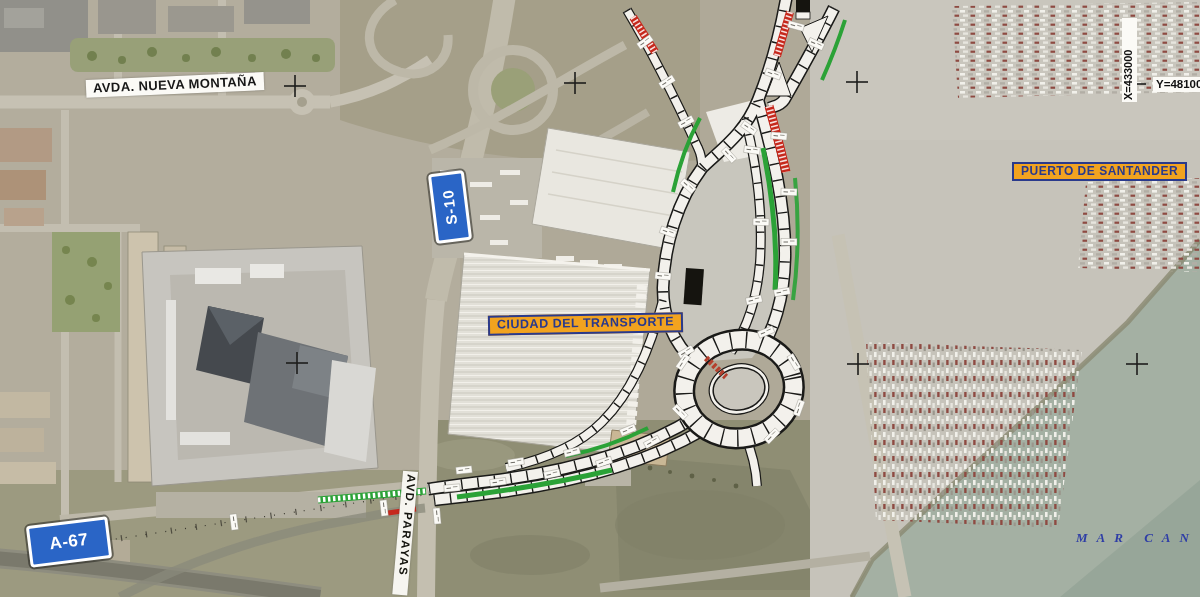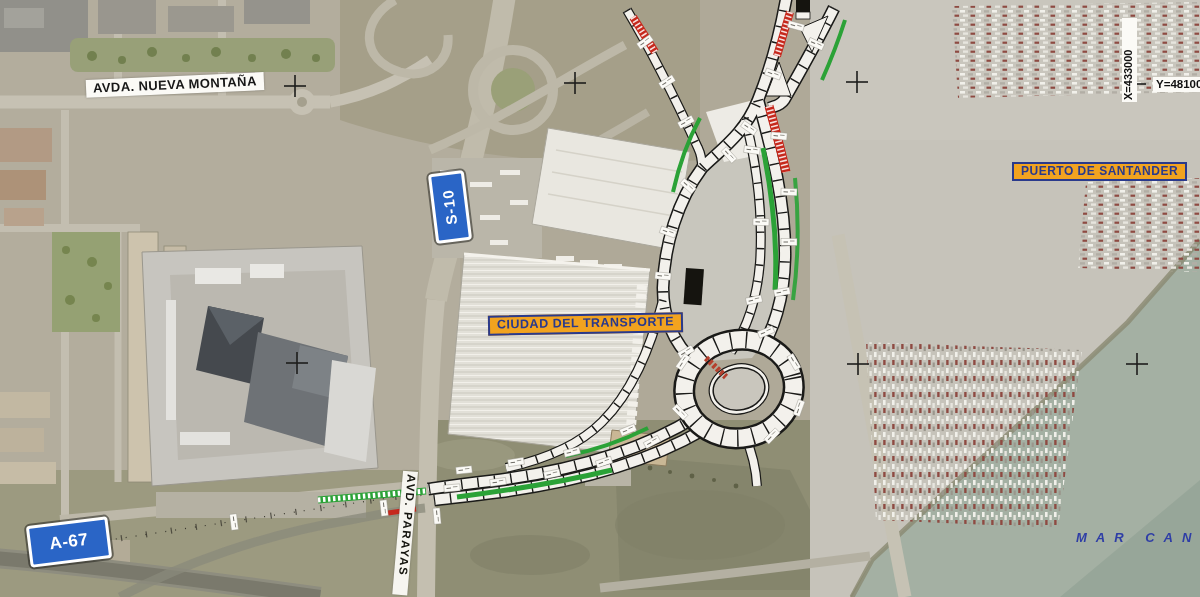--- a/index.html
+++ b/index.html
@@ -38,21 +38,21 @@
   .label-coordx{
     left:1122px;top:102px;width:80px;height:15px;transform:rotate(-90deg);
     transform-origin:0 0;background:#fbfaf6;color:#111;font-size:11px;
     font-weight:bold;padding:0 2px;
   }
   .label-coordy{
     left:1153px;top:77px;background:#fbfaf6;color:#111;font-size:11.5px;
     font-weight:bold;padding:1px 3px;
   }
   .label-mar{
-    left:1076px;top:531px;font-family:Liberation Sans, sans-serif;
+    left:1076px;top:531px;font-family:Liberation Serif, serif;
     font-style:italic;font-weight:bold;font-size:13px;letter-spacing:9px;
     color:var(--sea_label,#2e3da6);
   }
   .cross{position:absolute;width:24px;height:24px;margin:-12px 0 0 -12px;pointer-events:none;}
   .cross::before{content:"";position:absolute;left:1px;right:1px;top:11px;height:2px;background:#1d1d1c;opacity:.8;}
   .cross::after{content:"";position:absolute;top:1px;bottom:1px;left:11px;width:2px;background:#1d1d1c;opacity:.8;}
 </style>
 </head>
 <body>
 

